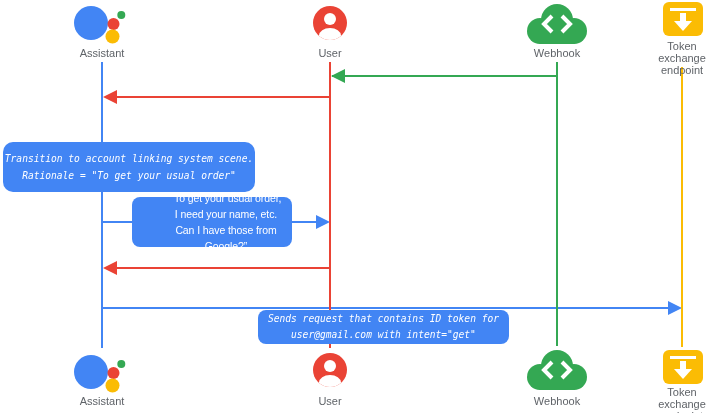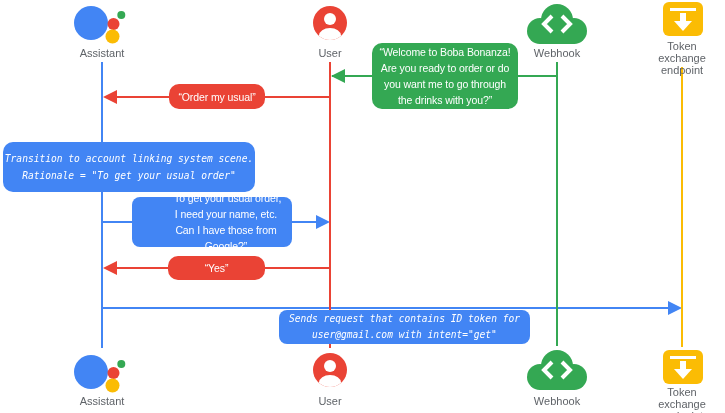--- a/index.html
+++ b/index.html
@@ -34,21 +34,21 @@
     position:absolute;z-index:3;color:#fff;text-align:center;white-space:pre-line;
     display:flex;align-items:center;justify-content:center;box-sizing:border-box;
   }
   .bubble.sans{font-size:10.5px;line-height:16px;letter-spacing:-0.1px;}
   .bubble.mono{font-family:"DejaVu Sans Mono","Liberation Mono",monospace;font-style:italic;font-size:9.6px;margin-top:20px;}
   .box-welcome{left:372px;top:43px;width:146px;height:66px;background:var(--green);border-radius:10px;}
   .box-order{left:169px;top:84px;width:96px;height:25px;background:var(--red);border-radius:10px;font-size:11px;}
   .box-note{left:3px;top:122px;width:252px;height:50px;background:var(--blue);border-radius:10px;line-height:17px;}
   .box-getorder{left:132px;top:197px;width:160px;height:50px;background:var(--blue);border-radius:8px;padding-left:28px;}
   .box-yes{left:168px;top:256px;width:97px;height:24px;background:var(--red);border-radius:10px;font-size:11px;}
-  .box-send{left:279px;top:290px;width:251px;height:34px;background:var(--blue);border-radius:8px;line-height:16px;}
+  .box-send{left:258px;top:290px;width:251px;height:34px;background:var(--blue);border-radius:8px;line-height:16px;}
   
   .icon{position:absolute;z-index:4;}
   .actor-label{
     position:absolute;z-index:4;font-size:11px;line-height:12px;color:var(--gray);
     text-align:center;white-space:pre-line;
   }
   .lbl-assistant-top{left:62px;top:47px;width:80px;}
   .lbl-user-top{left:300px;top:47px;width:60px;}
   .lbl-webhook-top{left:517px;top:47px;width:80px;}
   .lbl-token-top{left:642px;top:40px;width:80px;}
@@ -83,31 +83,25 @@
   <div class="hline ln-yes"></div>
   <div class="ah ah-yes"></div>
   <div class="hline ln-send"></div>
   <div class="ah ah-send"></div>
 
   <div class="lifeline ll-assistant"></div>
   <div class="lifeline ll-user"></div>
   <div class="lifeline ll-webhook"></div>
   <div class="lifeline ll-token"></div>
 
-  <div class="bubble sans box-welcome">“Welcome to Boba Bonanza!
-Are you ready to order or do
-you want me to go through
-the drinks with you?”</div>
-  <div class="bubble sans box-order">“Order my usual”</div>
   <div class="bubble mono box-note">Transition to account linking system scene.
 Rationale = "To get your usual order"</div>
   <div class="bubble sans box-getorder">“To get your usual order,
 I need your name, etc.
 Can I have those from Google?”</div>
-  <div class="bubble sans box-yes">“Yes”</div>
   <div class="bubble mono box-send">Sends request that contains ID token for
 user@gmail.com with intent="get"</div>
 
   <div class="icon ic-assistant-top">
     <svg width="52" height="46" viewBox="0 0 52 46">
       <circle cx="17" cy="23" r="17" fill="#4285F4"></circle>
       <circle cx="39.5" cy="24" r="6" fill="#EA4335"></circle>
       <circle cx="38.5" cy="36.5" r="7" fill="#FBBC04"></circle>
       <circle cx="47.3" cy="15" r="4" fill="#34A853"></circle>
     </svg>

